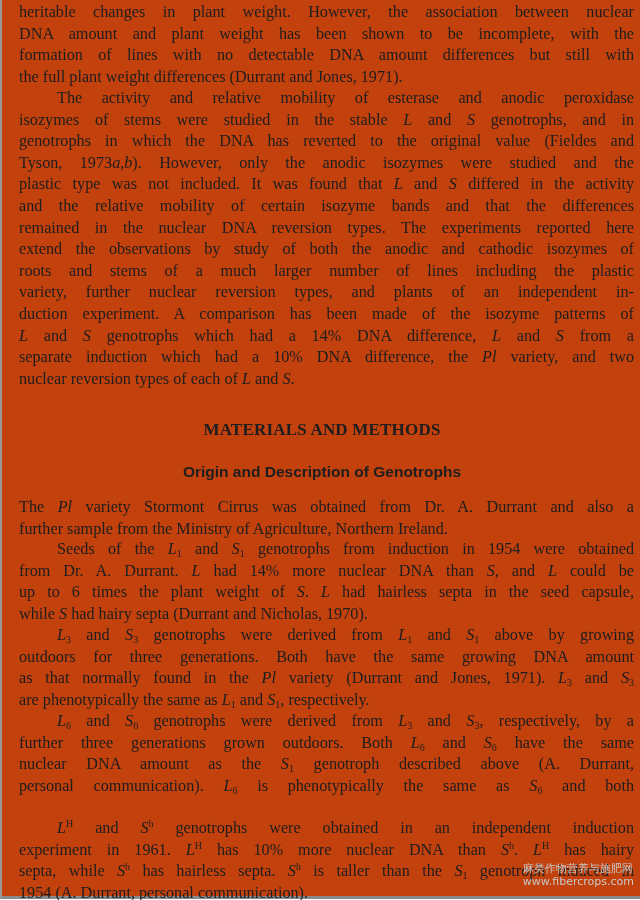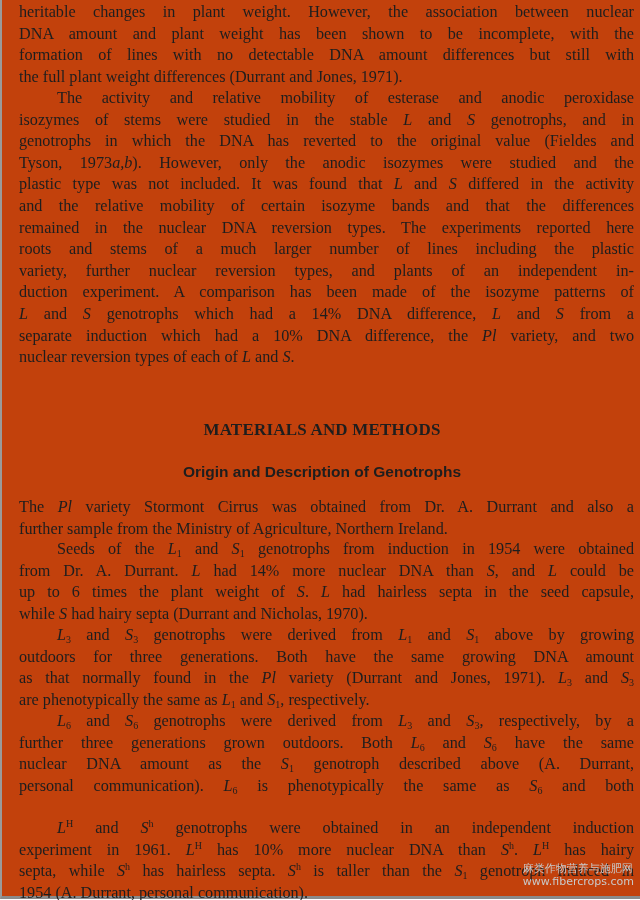--- a/index.html
+++ b/index.html
@@ -59,20 +59,21 @@
   </div>
 
   <div class="block" id="p2">
     <span class="line indent">The activity and relative mobility of esterase and anodic peroxidase</span>
     <span class="line rich">isozymes of stems were studied in the stable <i>L</i> and <i>S</i> genotrophs, and in</span>
     <span class="line">genotrophs in which the DNA has reverted to the original value (Fieldes and</span>
     <span class="line rich">Tyson, 1973<i>a,b</i>). However, only the anodic isozymes were studied and the</span>
     <span class="line rich">plastic type was not included. It was found that <i>L</i> and <i>S</i> differed in the activity</span>
     <span class="line">and the relative mobility of certain isozyme bands and that the differences</span>
     <span class="line">remained in the nuclear DNA reversion types. The experiments reported here</span>
+    <span class="line">extend the observations by study of both the anodic and cathodic isozymes of</span>
     <span class="line">roots and stems of a much larger number of lines including the plastic</span>
     <span class="line">variety, further nuclear reversion types, and plants of an independent in-</span>
     <span class="line">duction experiment. A comparison has been made of the isozyme patterns of</span>
     <span class="line rich"><i>L</i> and <i>S</i> genotrophs which had a 14% DNA difference, <i>L</i> and <i>S</i> from a</span>
     <span class="line rich">separate induction which had a 10% DNA difference, the <i>Pl</i> variety, and two</span>
     <span class="line last rich">nuclear reversion types of each of <i>L</i> and <i>S</i>.</span>
   </div>
 
   <div class="heading" id="h-materials">MATERIALS AND METHODS</div>
   <div class="heading" id="h-origin">Origin and Description of Genotrophs</div>

